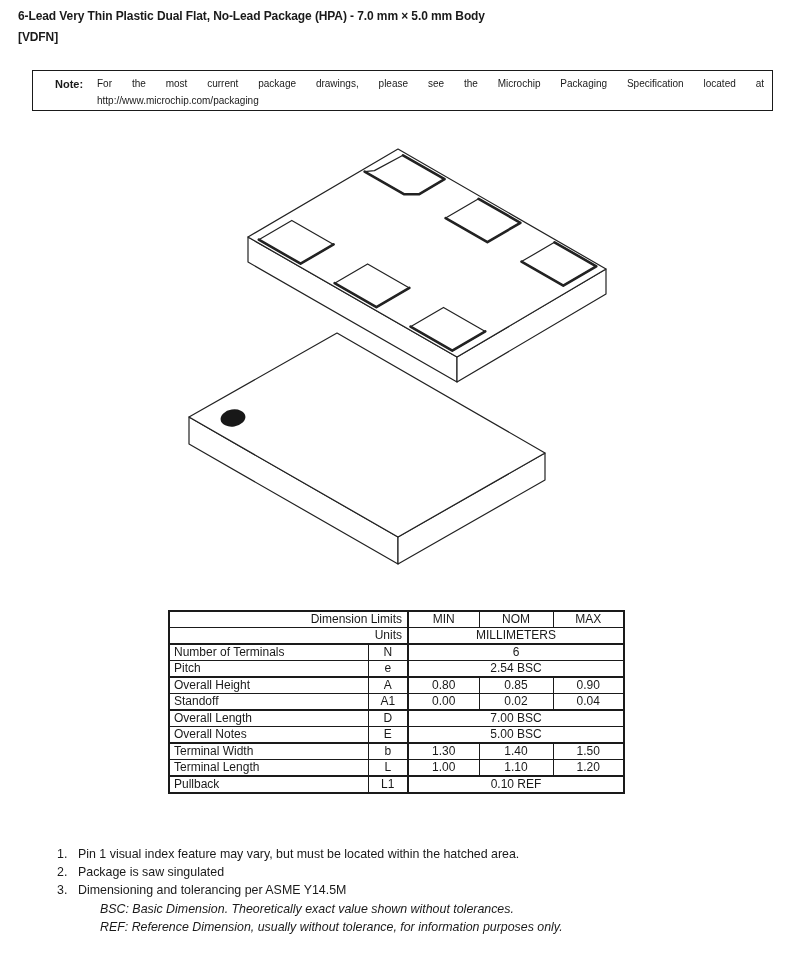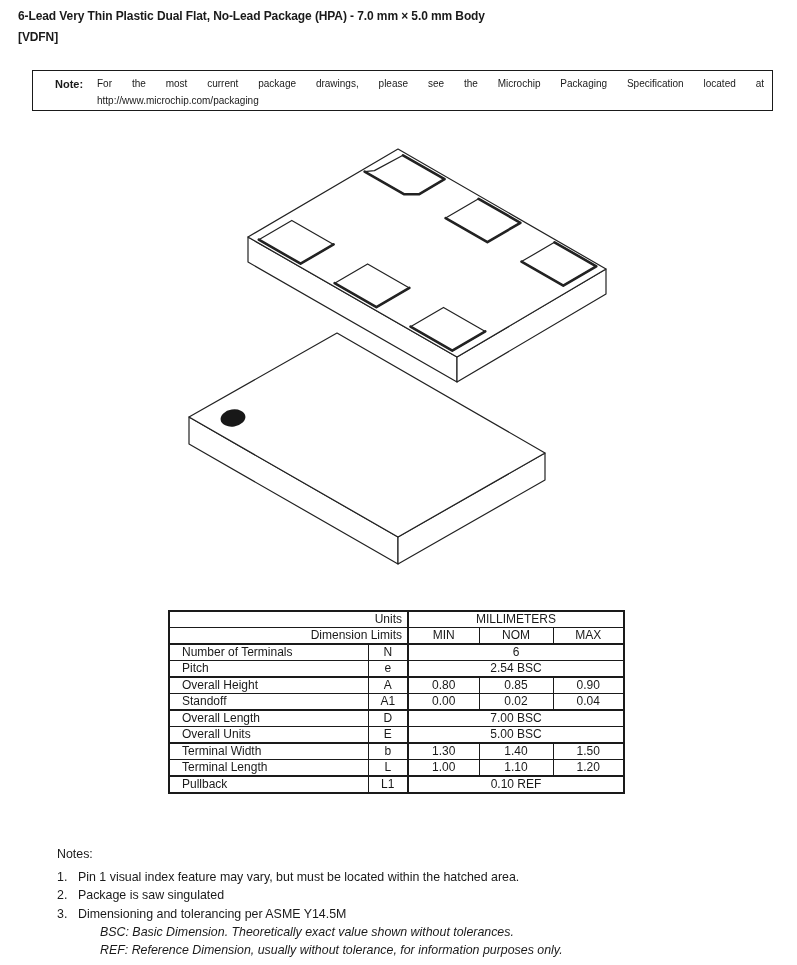--- a/index.html
+++ b/index.html
@@ -77,21 +77,21 @@
   table.dimtable td {
     border: 1px solid #1a1a1a;
     font-size: 12px;
     height: 15.4px;
     line-height: 15px;
     padding: 0 3px;
     text-align: center;
     overflow: hidden;
     white-space: nowrap;
   }
-  table.dimtable td.c-name { text-align: left; padding-left: 12px; }
+  table.dimtable td.c-name { text-align: left; padding-left: 4px; }
   table.dimtable td.c-right { text-align: right; padding-right: 5px; }
   table.dimtable td.vdiv { border-left-width: 2px; }
   table.dimtable tr.grp td { border-top-width: 2px; }
   
   .notes {
     position: absolute;
     left: 57px;
     top: 845px;
     width: 680px;
     font-size: 12.4px;
@@ -170,28 +170,28 @@
     <table class="dimtable">
       <colgroup>
         <col style="width:199px">
           <col style="width:40px">
           <col style="width:71px">
           <col style="width:74px">
           <col style="width:71px">
       </colgroup>
       <tbody>
         <tr>
-          <td colspan="2" class="c-right">Units</td>
-          <td colspan="3" class="vdiv">MILLIMETERS</td>
-        </tr>
-        <tr>
           <td colspan="2" class="c-right">Dimension Limits</td>
           <td class="vdiv">MIN</td>
           <td>NOM</td>
           <td>MAX</td>
+        </tr>
+        <tr>
+          <td colspan="2" class="c-right">Units</td>
+          <td colspan="3" class="vdiv">MILLIMETERS</td>
         </tr>
         <tr class="grp">
           <td class="c-name">Number of Terminals</td>
           <td>N</td>
           <td colspan="3" class="vdiv">6</td>
         </tr>
         <tr>
           <td class="c-name">Pitch</td>
           <td>e</td>
           <td colspan="3" class="vdiv">2.54 BSC</td>
@@ -209,21 +209,21 @@
           <td class="vdiv">0.00</td>
           <td>0.02</td>
           <td>0.04</td>
         </tr>
         <tr class="grp">
           <td class="c-name">Overall Length</td>
           <td>D</td>
           <td colspan="3" class="vdiv">7.00 BSC</td>
         </tr>
         <tr>
-          <td class="c-name">Overall Units</td>
+          <td class="c-name">Overall Notes</td>
           <td>E</td>
           <td colspan="3" class="vdiv">5.00 BSC</td>
         </tr>
         <tr class="grp">
           <td class="c-name">Terminal Width</td>
           <td>b</td>
           <td class="vdiv">1.30</td>
           <td>1.40</td>
           <td>1.50</td>
         </tr>
@@ -237,21 +237,20 @@
         <tr class="grp">
           <td class="c-name">Pullback</td>
           <td>L1</td>
           <td colspan="3" class="vdiv">0.10 REF</td>
         </tr>
       </tbody>
     </table>
   </div>
 
   <div class="notes">
-    <div class="heading">Notes:</div>
     <div class="item">
       <span class="num">1.</span>
       <span>Pin 1 visual index feature may vary, but must be located within the hatched area.</span>
     </div>
     <div class="item">
       <span class="num">2.</span>
       <span>Package is saw singulated</span>
     </div>
     <div class="item">
       <span class="num">3.</span>

